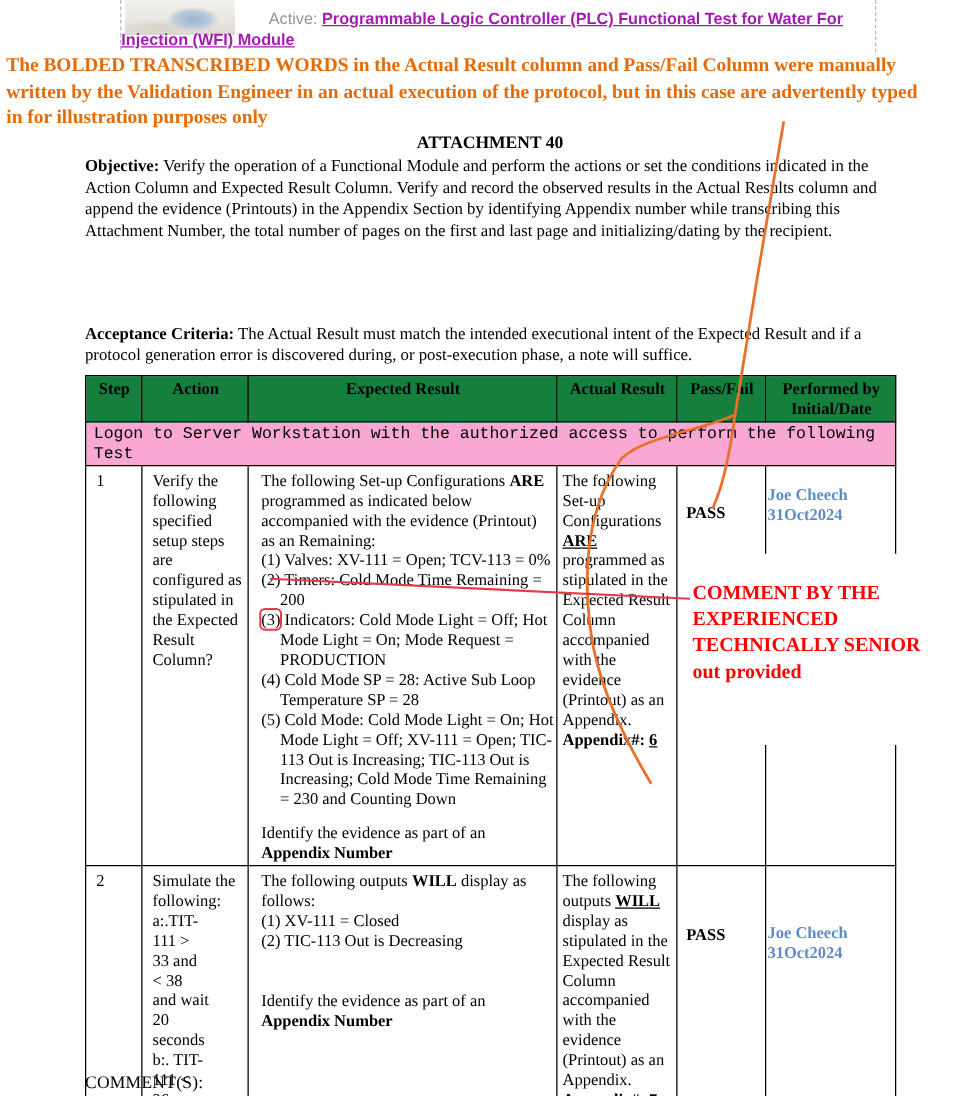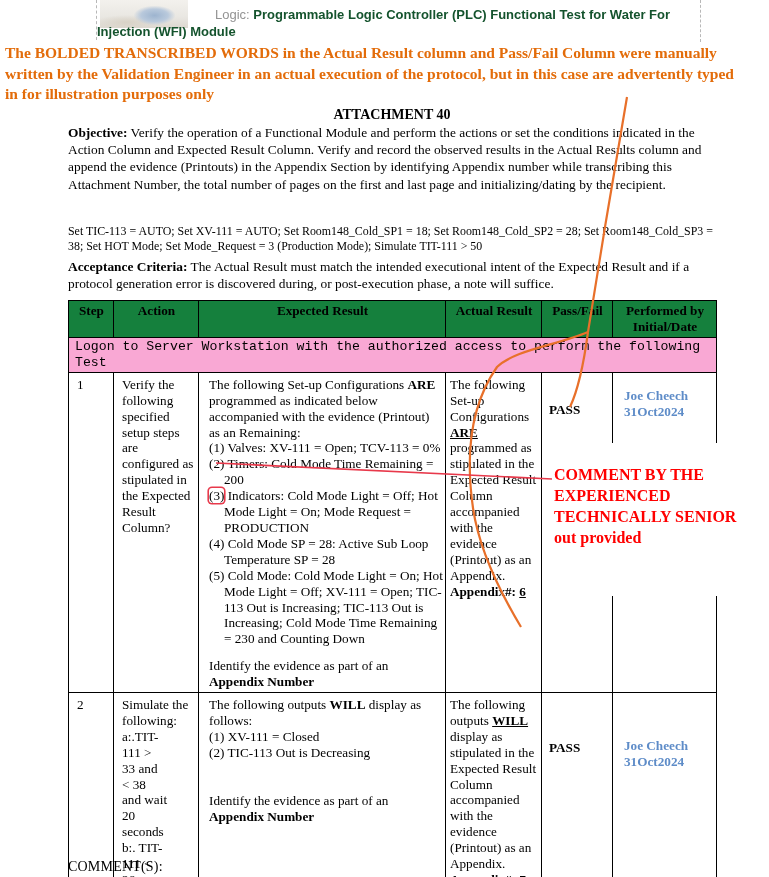--- a/index.html
+++ b/index.html
@@ -9,21 +9,21 @@
 
   
   .dash-v{position:absolute;width:0;border-left:1px dashed #b8b8b8;}
   .photo{position:absolute;left:100px;top:0;width:88px;height:28px;
          background:
            radial-gradient(ellipse 30px 14px at 62% 55%, #9db4cf 0%, #b9c9dc 45%, rgba(255,255,255,0) 70%),
            radial-gradient(ellipse 40px 10px at 30% 80%, #d8d2c6 0%, rgba(255,255,255,0) 75%),
            linear-gradient(180deg,#f3f1ed 0%,#e9e7e2 60%,#ddd8d0 100%);}
   .title-sans{font-family:"Liberation Sans","DejaVu Sans",sans-serif;font-size:13px;line-height:16px;}
   .t-label{color:#939393;}
-  .t-bold{color:#14532d;font-weight:bold;}
+  .t-bold{color:#a21caf;font-weight:bold;text-decoration:underline;}
 
   .note{color:#E36C0A;font-weight:bold;font-size:15.5px;line-height:20.5px;}
 
   .attach{font-weight:bold;font-size:14px;text-align:center;}
   .para{font-size:13.4px;line-height:17.2px;}
   .para b{font-weight:bold;}
   .steps{font-size:11.9px;line-height:14.5px;}
 
   
   table.test{border-collapse:collapse;table-layout:fixed;width:648px;}
@@ -31,21 +31,21 @@
       font-size:13.2px;line-height:15.9px;overflow:visible;}
   th.hd{background:#15803d;font-weight:bold;text-align:center;padding:2px 4px 2px 5px;font-size:13.4px;line-height:16.5px;}
   td.sub{background:#f9a8d4;font-size:12.6px;line-height:14px;padding:1px 2px 1px 6px;font-family:Liberation Mono, monospace;}
   td.c{padding:4px 2px 2px 8px;}
   td.exp{padding:4px 2px 2px 10px;}
   .li{padding-left:15px;text-indent:-15px;}
   .redbox{box-shadow:0 0 0 1.6px #E8394B;border-radius:3px;}
   .foot1{margin-top:11px;}
   .pass{font-weight:bold;margin-top:28px;padding-left:6px;}
   .pass2{font-weight:bold;margin-top:46px;padding-left:6px;}
-  .who{color:#5E8CC8;font-weight:bold;padding-left:10px;}
+  .who{color:#5E8CC8;font-weight:bold;}
   .who1{margin-top:14px;}
   .who2{margin-top:44px;}
   td.act{padding:4px 2px 2px 4px;line-height:15px;}
   .appx{font-weight:bold;}
   .appx1{}
   .u{text-decoration:underline;}
   .bu{font-weight:bold;text-decoration:underline;}
 
   
   .qa-box{position:absolute;left:544px;top:443px;width:198px;height:153px;background:#fff;z-index:5;
@@ -56,34 +56,33 @@
   .comments{font-size:14px;letter-spacing:0.2px;}
 </style>
 </head>
 <body>
 
 <div id="page">
 
   <div class="dash-v" style="left:96px;top:0;height:40px;"></div>
   <div class="dash-v" style="left:700px;top:0;height:42px;"></div>
   <div class="photo"></div>
-  <div class="abs title-sans" style="left:215px;top:7px;width:480px;"><span class="t-label">Logic: </span><span class="t-bold">Programmable Logic Controller (PLC) Functional Test for Water For</span></div>
+  <div class="abs title-sans" style="left:215px;top:7px;width:480px;"><span class="t-label">Active: </span><span class="t-bold">Programmable Logic Controller (PLC) Functional Test for Water For</span></div>
   <div class="abs title-sans t-bold" style="left:97px;top:24px;">Injection (WFI) Module</div>
 
   <div class="abs note" style="left:5px;top:43px;width:762px;">
     <div>The BOLDED TRANSCRIBED WORDS in the Actual Result column and Pass/Fail Column were manually</div>
     <div>written by the Validation Engineer in an actual execution of the protocol, but in this case are advertently typed</div>
     <div>in for illustration purposes only</div>
   </div>
 
   <div class="abs attach" style="left:68px;top:107px;width:648px;">ATTACHMENT 40</div>
 
   <div class="abs para" style="left:68px;top:124px;width:650px;"><b>Objective:</b><span> Verify the operation of a Functional Module and perform the actions or set the conditions indicated in the Action Column and Expected Result Column. Verify and record the observed results in the Actual Results column and append the evidence (Printouts) in the Appendix Section by identifying Appendix number while transcribing this Attachment Number, the total number of pages on the first and last page and initializing/dating by the recipient.</span></div>
 
-  <div class="abs steps" style="left:68px;top:224px;width:652px;">Set TIC-113 = AUTO; Set XV-111 = AUTO; Set Room148_Cold_SP1 = 18; Set Room148_Cold_SP2 = 28; Set Room148_Cold_SP3 = 38; Set HOT Mode; Set Mode_Request = 3 (Production Mode); Simulate TIT-111 &gt; 50</div>
 
   <div class="abs para" style="left:68px;top:258px;width:650px;"><b>Acceptance Criteria:</b><span> The Actual Result must match the intended executional intent of the Expected Result and if a protocol generation error is discovered during, or post-execution phase, a note will suffice.</span></div>
 
   <div class="abs" style="left:68px;top:300px;">
     <table class="test">
       <colgroup>
           <col style="width:45px">
           <col style="width:85px">
           <col style="width:247px">
           <col style="width:96px">

